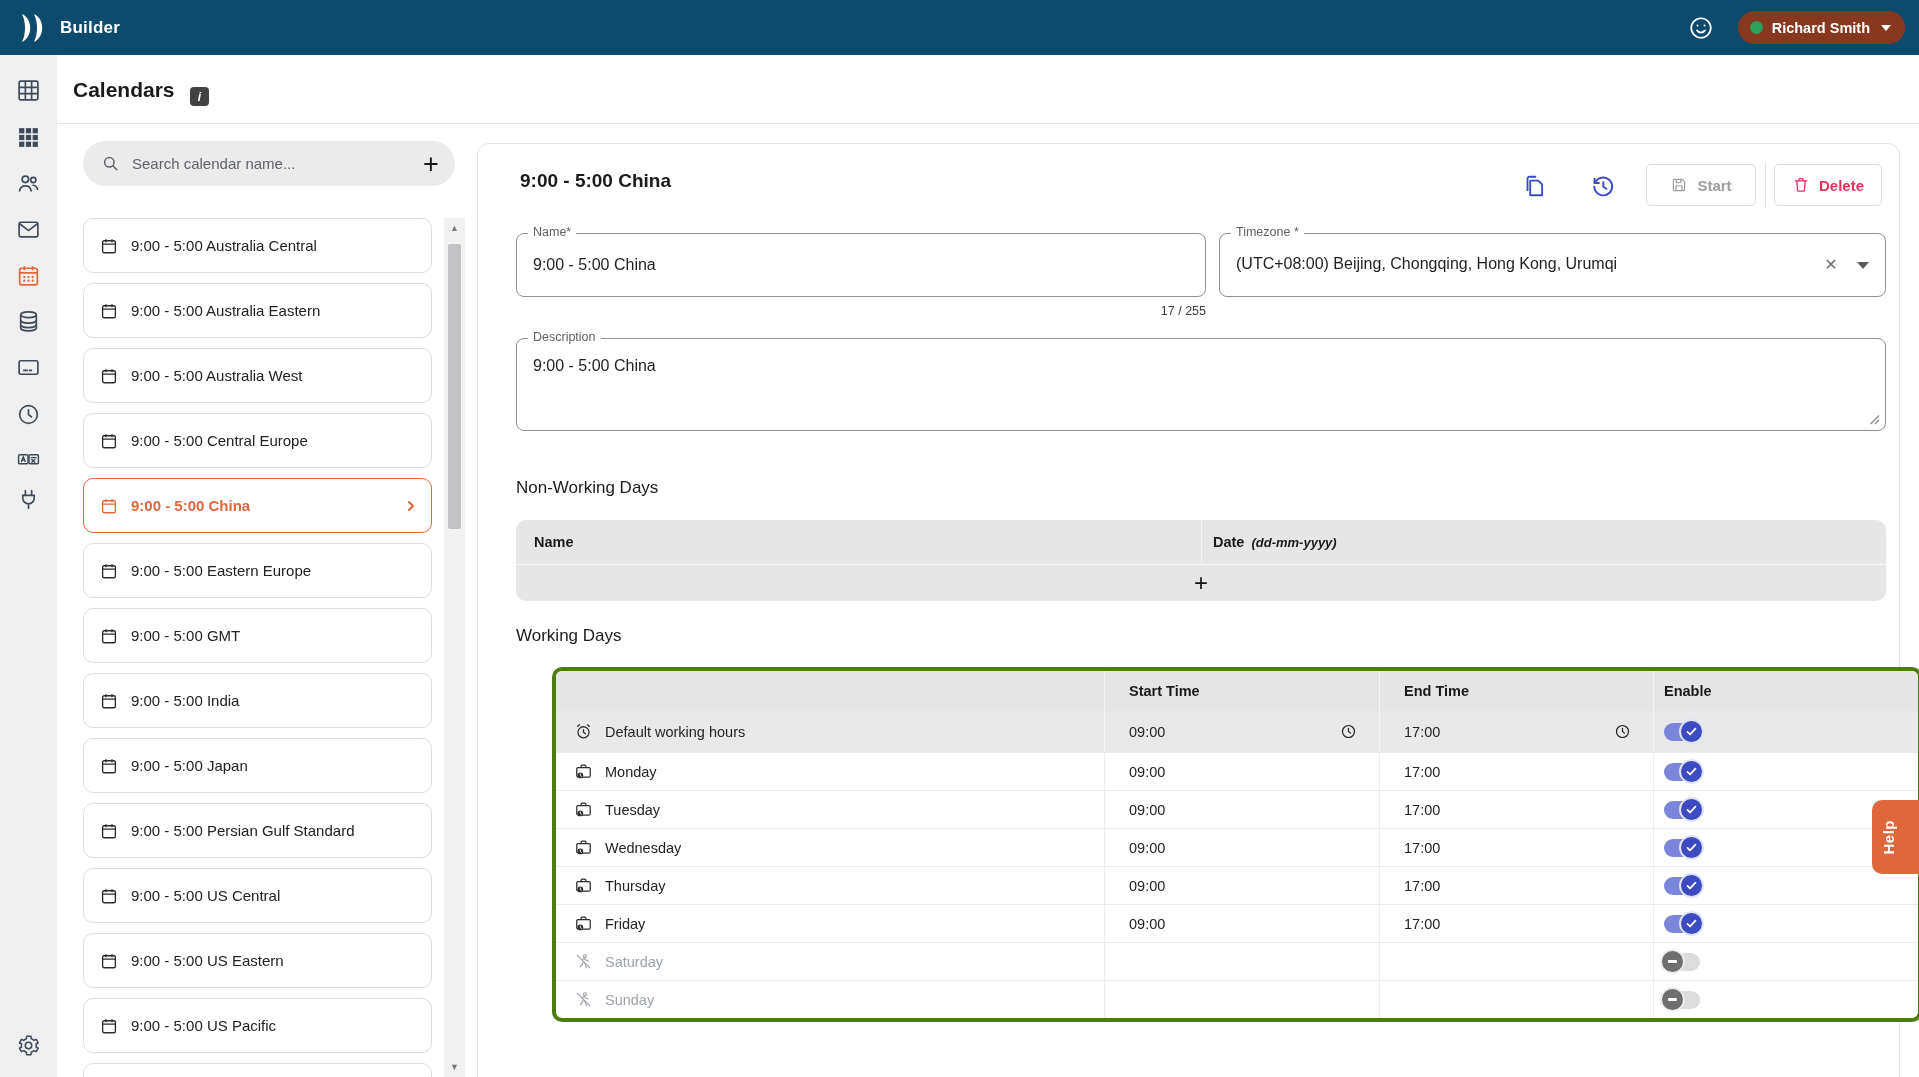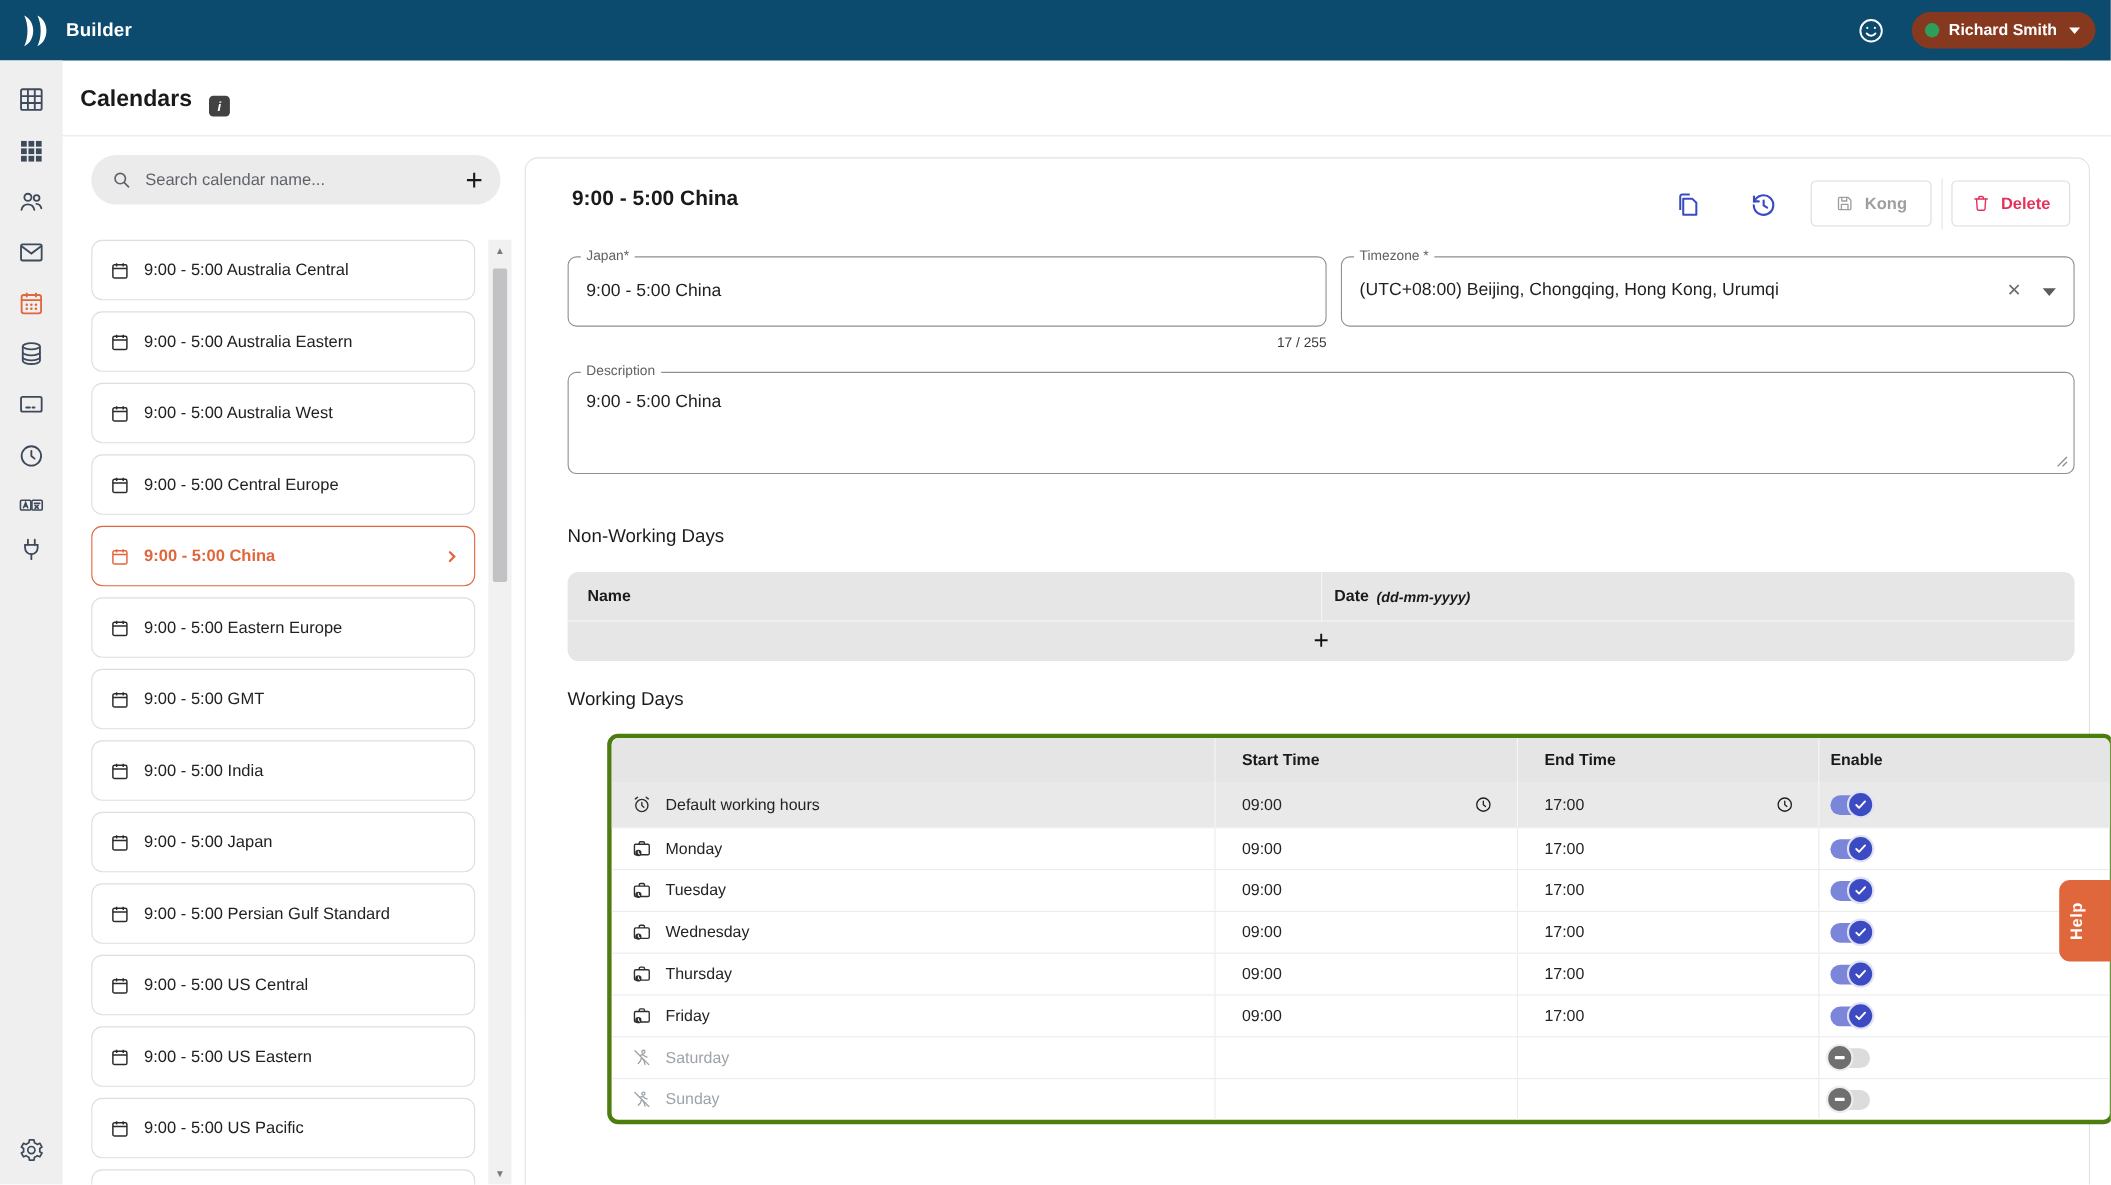--- a/index.html
+++ b/index.html
@@ -368,34 +368,34 @@
           <path d="M4.6 9.3a8.2 8.2 0 1 1-.6 3.4"></path>
           <path d="M12.3 8.6v4.1l2.9 1.8"></path>
         </svg>
     </div>
 
     <button class="btn save">
       <svg viewBox="0 0 24 24" fill="none" stroke="#9e9e9e" stroke-width="1.6" stroke-linejoin="round">
           <path d="M4.5 6A1.5 1.5 0 0 1 6 4.5h10L19.5 8v10a1.5 1.5 0 0 1-1.5 1.5H6A1.5 1.5 0 0 1 4.5 18z"></path>
           <path d="M8 19v-6h8v6M8.5 4.5V9h6V4.5"></path>
         </svg>
-      <span>Kong</span>
+      <span>Start</span>
     </button>
     <div class="btn-sep"></div>
     <button class="btn delete">
       <svg viewBox="0 0 24 24" fill="none" stroke="#E5325B" stroke-width="1.7" stroke-linecap="round">
           <path d="M4.5 6.5h15"></path>
           <path d="M9.2 6.2V5A1.4 1.4 0 0 1 10.6 3.6h2.8A1.4 1.4 0 0 1 14.8 5v1.2"></path>
           <path d="M6.5 6.5l.8 12.3a1.6 1.6 0 0 0 1.6 1.4h6.2a1.6 1.6 0 0 0 1.6-1.4l.8-12.3"></path>
         </svg>
       <span>Delete</span>
     </button>
 
     <div class="field name">
-      <span class="flabel">Japan*</span>
+      <span class="flabel">Name*</span>
       <input value="9:00 - 5:00 China" style="">
     </div>
     <div class="counter">17 / 255</div>
 
     <div class="field tz">
       <span class="flabel">Timezone *</span>
       <span class="fvalue">(UTC+08:00) Beijing, Chongqing, Hong Kong, Urumqi</span>
       <span class="tz-clear">✕</span>
       <span class="tz-caret"></span>
     </div>

